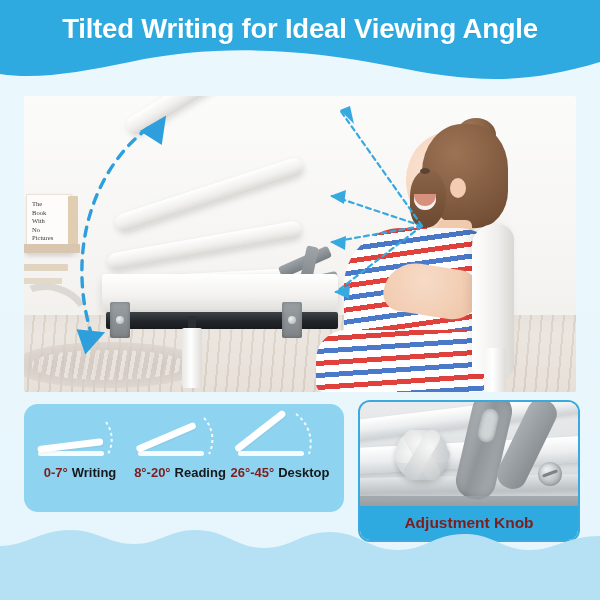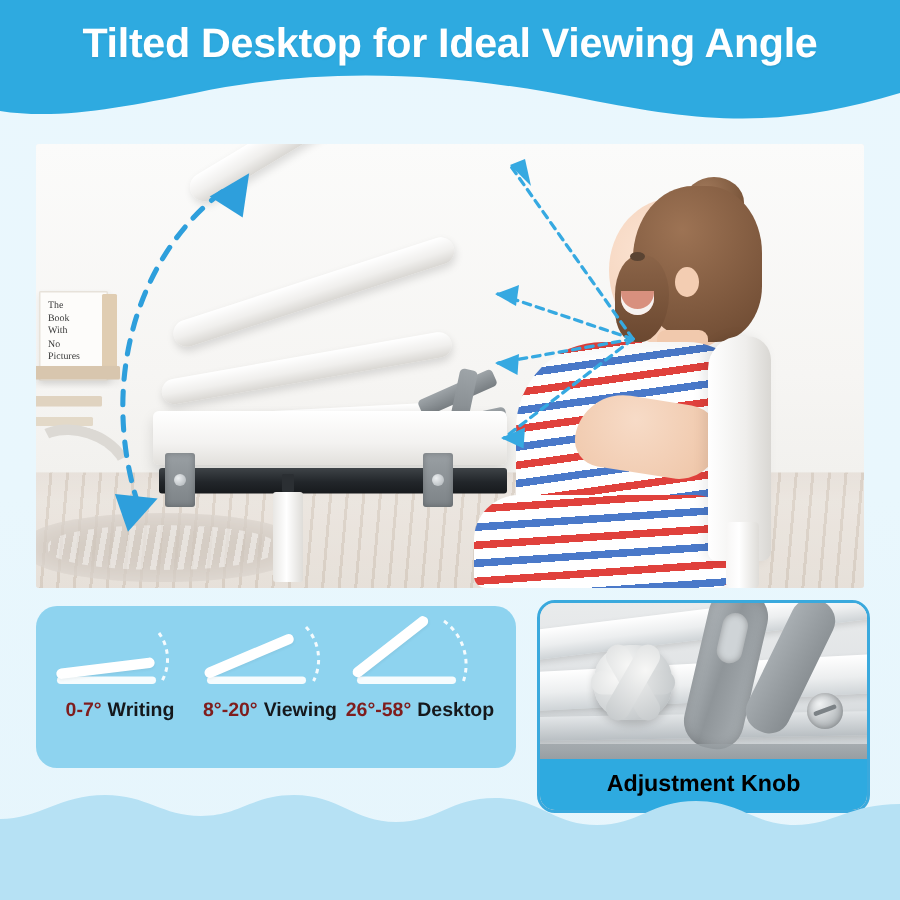--- a/index.html
+++ b/index.html
@@ -163,34 +163,34 @@
   .knob i{position:absolute;left:50%;top:50%;width:56px;height:16px;margin:-8px 0 0 -28px;border-radius:8px;
      background:radial-gradient(circle at 30% 30%,#f7f7f6,#c6cacc);}
   .knob i:nth-child(2){transform:rotate(60deg);}
   .knob i:nth-child(3){transform:rotate(120deg);}
   .screw{position:absolute;right:16px;top:60px;width:24px;height:24px;border-radius:50%;
      background:radial-gradient(circle at 35% 30%,#f0f2f3,#9aa0a4);box-shadow:inset 0 0 5px rgba(0,0,0,.3);}
   .screw::after{content:"";position:absolute;left:4px;top:10px;width:16px;height:3px;background:#7c8286;border-radius:2px;transform:rotate(-20deg);}
   .kdark{position:absolute;left:0;bottom:26px;width:100%;height:18px;background:linear-gradient(180deg,#9ba2a6,#7e858a);opacity:.8;}
   .knob-caption{
     position:absolute;left:0;bottom:0;width:100%;height:34px;background:#2eaae0;
-    color:#000000;font-size:15.5px;font-weight:bold;line-height:34px;text-align:center;
+    color:#7f1d1d;font-size:15.5px;font-weight:bold;line-height:34px;text-align:center;
     border-radius:0 0 9px 9px;
   }
 </style>
 </head>
 <body>
 
 <div id="stage">
 
   <div class="header-wrap">
     <svg class="header-svg" width="600" height="92" viewBox="0 0 600 92">
       <path d="M0,0 L600,0 L600,62 C520,86 470,82 390,66 C300,48 215,44 130,62 C80,72 38,80 0,74 Z" fill="#2eaae0"></path>
     </svg>
-    <div class="header-title">Tilted Desktop for Ideal Viewing Angle</div>
+    <div class="header-title">Tilted Writing for Ideal Viewing Angle</div>
   </div>
 
   <div class="photo-card">
     <div class="wall"></div>
     <div class="floor"></div>
     <div class="rug"></div>
 
     <div class="book">
       <div class="book-lines">The<br>Book<br>With<br>No<br>Pictures</div>
     </div>
@@ -281,24 +281,24 @@
           <path d="M66,-2 A36,36 0 0 1 79,38" fill="none" stroke="#ffffff" stroke-width="2" stroke-dasharray="3 3" opacity=".9"></path>
         </svg>
       </div>
     </div>
 
     <div class="labels">
       <div class="lab">
         <span class="deg">0-7°</span><span class="name">Writing</span>
       </div>
       <div class="lab">
-        <span class="deg">8°-20°</span><span class="name">Viewing</span>
+        <span class="deg">8°-20°</span><span class="name">Reading</span>
       </div>
       <div class="lab">
-        <span class="deg">26°-58°</span><span class="name">Desktop</span>
+        <span class="deg">26°-45°</span><span class="name">Desktop</span>
       </div>
     </div>
   </div>
 
   <div class="knob-card">
     <div class="knob-photo">
       <div class="kbar kb1"></div>
       <div class="kbar kb2"></div>
       <div class="kbar kb3"></div>
       <div class="metal-arm"></div>

